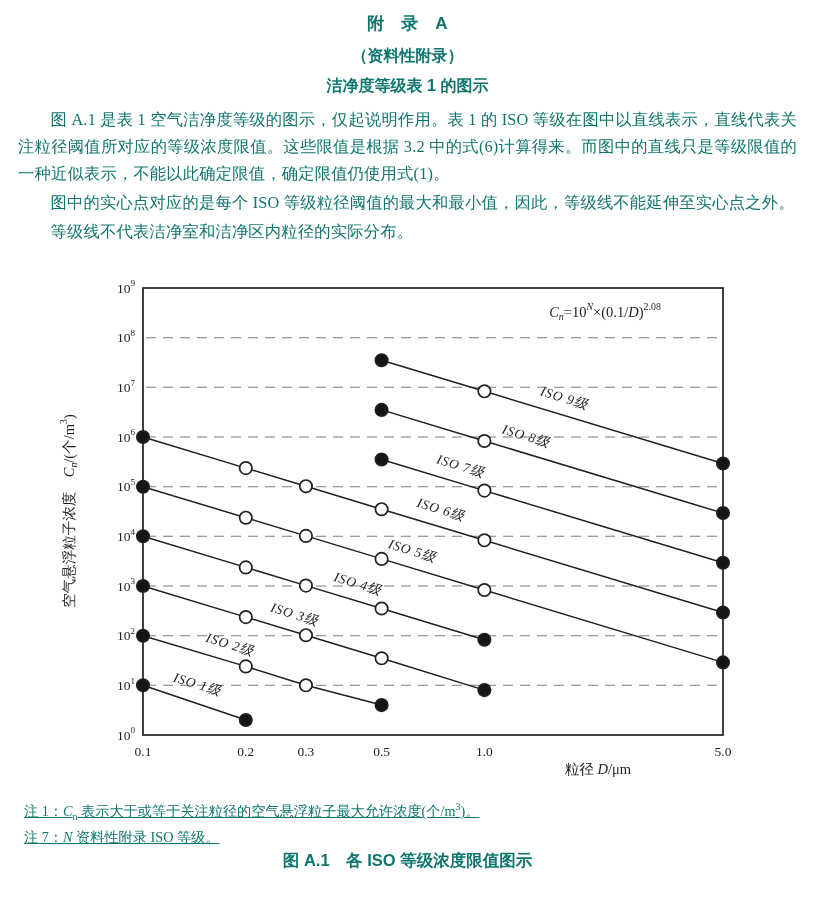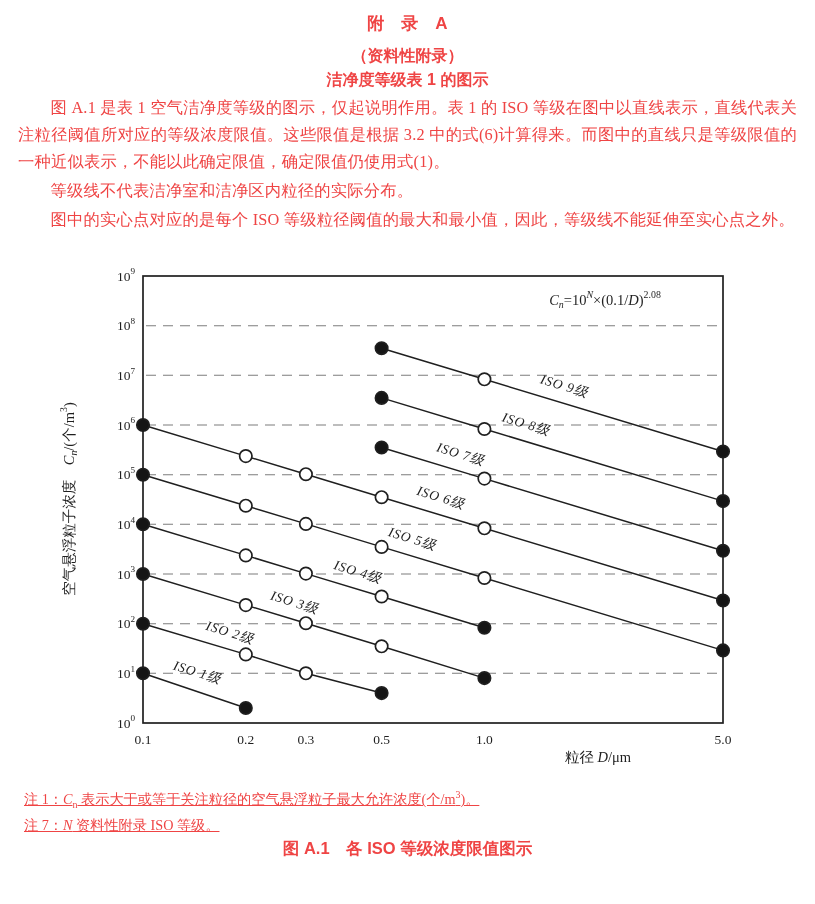--- a/index.html
+++ b/index.html
@@ -1,25 +1,25 @@
 <!DOCTYPE html>
 <html><head>
 <meta charset="utf-8">
 <style>
   html,body{margin:0;padding:0;background:#ffffff;}
   .page{
     width:815px;min-height:904px;box-sizing:border-box;
-    padding:8px 18px 10px 18px;background:#ffffff;color:#ef4444;
+    padding:8px 18px 10px 18px;background:#ffffff;color:#0f766e;
     font-family:"Liberation Serif","DejaVu Serif",serif;
     position:relative;overflow:hidden;
   }
   .h1{font-family:"Liberation Sans","DejaVu Sans",sans-serif;font-weight:bold;
       font-size:17px;text-align:center;margin:4px 0 11px 0;}
   .h2{font-family:"Liberation Sans","DejaVu Sans",sans-serif;font-weight:bold;
-      font-size:16px;text-align:center;margin:3px 0;}
+      font-size:16px;text-align:center;margin:9px 0;}
   .para{font-size:16.3px;line-height:1.66;margin:2px 0;text-indent:2em;
         text-align:justify;letter-spacing:0.2px;}
   .figure{margin:25px 0 4px 40px;}
   svg text{fill:#1f1f1f;}
   .notes{font-size:14.2px;line-height:1.75;margin:4px 0 0 6px;}
   .note{margin:0;text-decoration:underline;}
   .note i{font-family:"Liberation Serif","DejaVu Serif",serif;}
   .note sub,.note sup{font-size:10px;}
   .caption{font-family:"Liberation Sans","DejaVu Sans",sans-serif;font-weight:bold;
            font-size:16.5px;text-align:center;}
@@ -29,22 +29,22 @@
 
 <div class="page">
 
   <div>
     <div class="h1">附　录　A</div>
     <div class="h2">（资料性附录）</div>
     <div class="h2">洁净度等级表 1 的图示</div>
   </div>
 
   <p class="para">图 A.1 是表 1 空气洁净度等级的图示，仅起说明作用。表 1 的 ISO 等级在图中以直线表示，直线代表关注粒径阈值所对应的等级浓度限值。这些限值是根据 3.2 中的式(6)计算得来。而图中的直线只是等级限值的一种近似表示，不能以此确定限值，确定限值仍使用式(1)。</p>
+  <p class="para">图中的实心点对应的是每个 ISO 等级粒径阈值的最大和最小值，因此，等级线不能延伸至实心点之外。</p>
   <p class="para">等级线不代表洁净室和洁净区内粒径的实际分布。</p>
-  <p class="para">图中的实心点对应的是每个 ISO 等级粒径阈值的最大和最小值，因此，等级线不能延伸至实心点之外。</p>
 
   <div class="figure">
     <svg id="chart-svg" width="755" height="520" viewBox="0 0 755 520">
         <rect x="85" y="18" width="580" height="447" fill="none" stroke="#1f1f1f" stroke-width="1.7"></rect>
         <line x1="88" y1="415.3" x2="663" y2="415.3" stroke="#7d7d7d" stroke-width="1.1" stroke-dasharray="10 7"></line>
         <line x1="88" y1="365.7" x2="663" y2="365.7" stroke="#7d7d7d" stroke-width="1.1" stroke-dasharray="10 7"></line>
         <line x1="88" y1="316.0" x2="663" y2="316.0" stroke="#7d7d7d" stroke-width="1.1" stroke-dasharray="10 7"></line>
         <line x1="88" y1="266.3" x2="663" y2="266.3" stroke="#7d7d7d" stroke-width="1.1" stroke-dasharray="10 7"></line>
         <line x1="88" y1="216.7" x2="663" y2="216.7" stroke="#7d7d7d" stroke-width="1.1" stroke-dasharray="10 7"></line>
         <line x1="88" y1="167.0" x2="663" y2="167.0" stroke="#7d7d7d" stroke-width="1.1" stroke-dasharray="10 7"></line>

